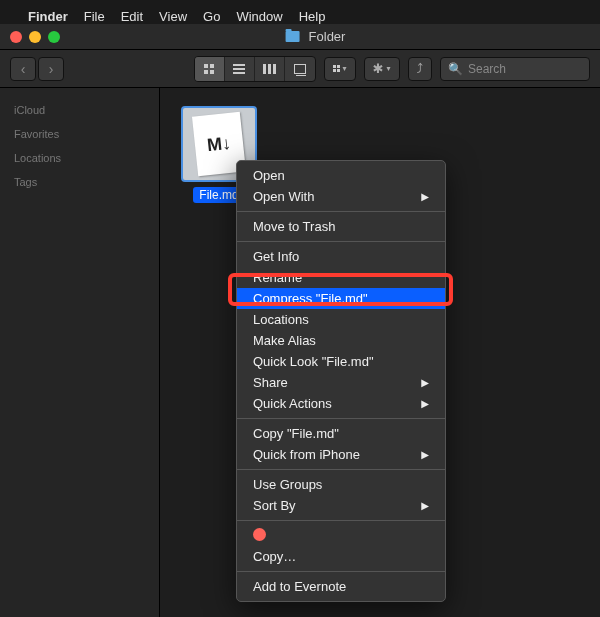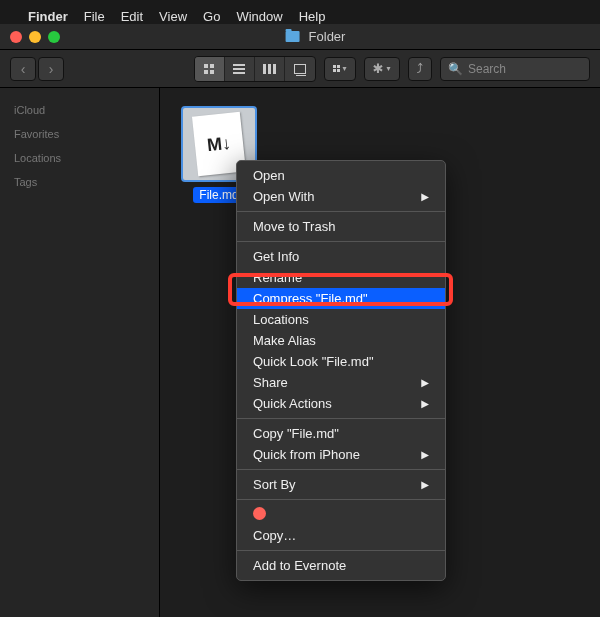--- a/index.html
+++ b/index.html
@@ -173,20 +173,22 @@
       <span class="submenu-arrow">▶</span>
     </div><div class="cm-item">
       <span>Quick Actions</span>
       <span class="submenu-arrow">▶</span>
     </div><div class="cm-sep"></div><div class="cm-item">
       <span>Copy "File.md"</span>
     </div><div class="cm-item">
       <span>Quick from iPhone</span>
       <span class="submenu-arrow">▶</span>
     </div><div class="cm-sep"></div><div class="cm-item">
+      <span>Use Groups</span>
+    </div><div class="cm-item">
       <span>Sort By</span>
       <span class="submenu-arrow">▶</span>
     </div><div class="cm-sep"></div><div class="tag-dot"></div><div class="cm-item">
       <span>Copy…</span>
     </div><div class="cm-sep"></div><div class="cm-item">
       <span>Add to Evernote</span>
     </div></div>
 
 <div class="highlight-box" id="hl" style="left: 228px; top: 273px; width: 225px; height: 33px;"></div>
 

